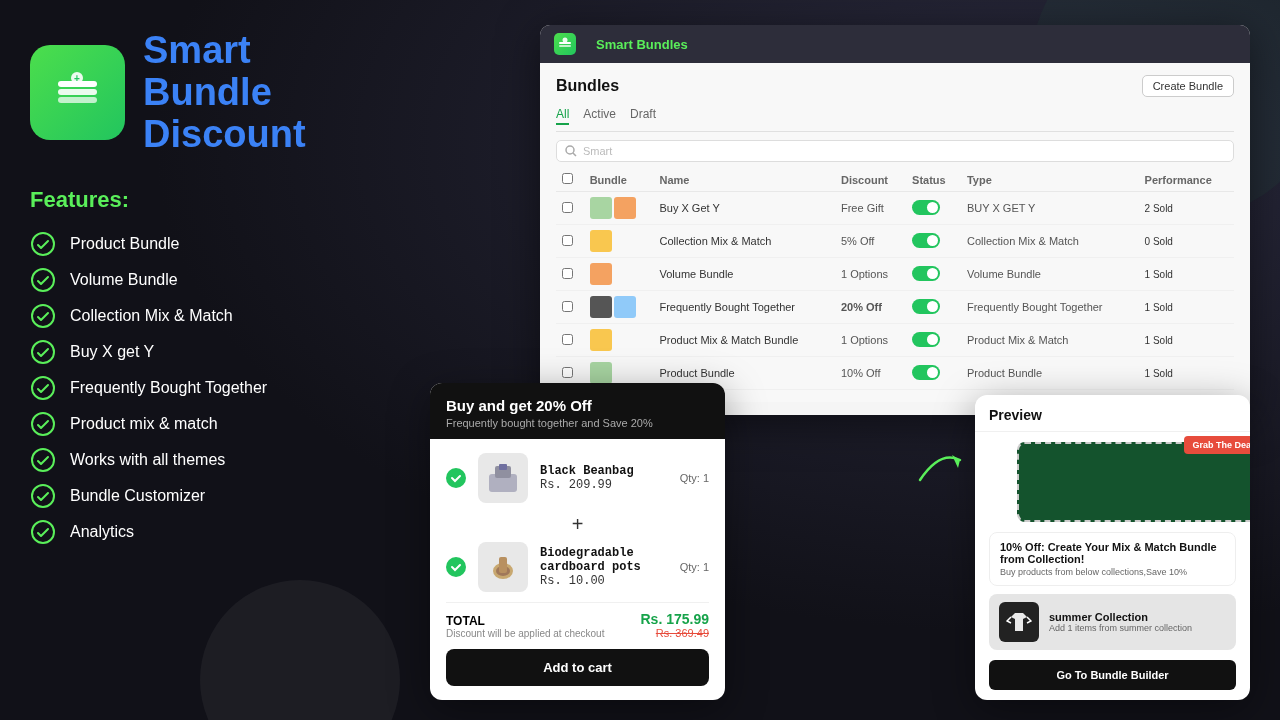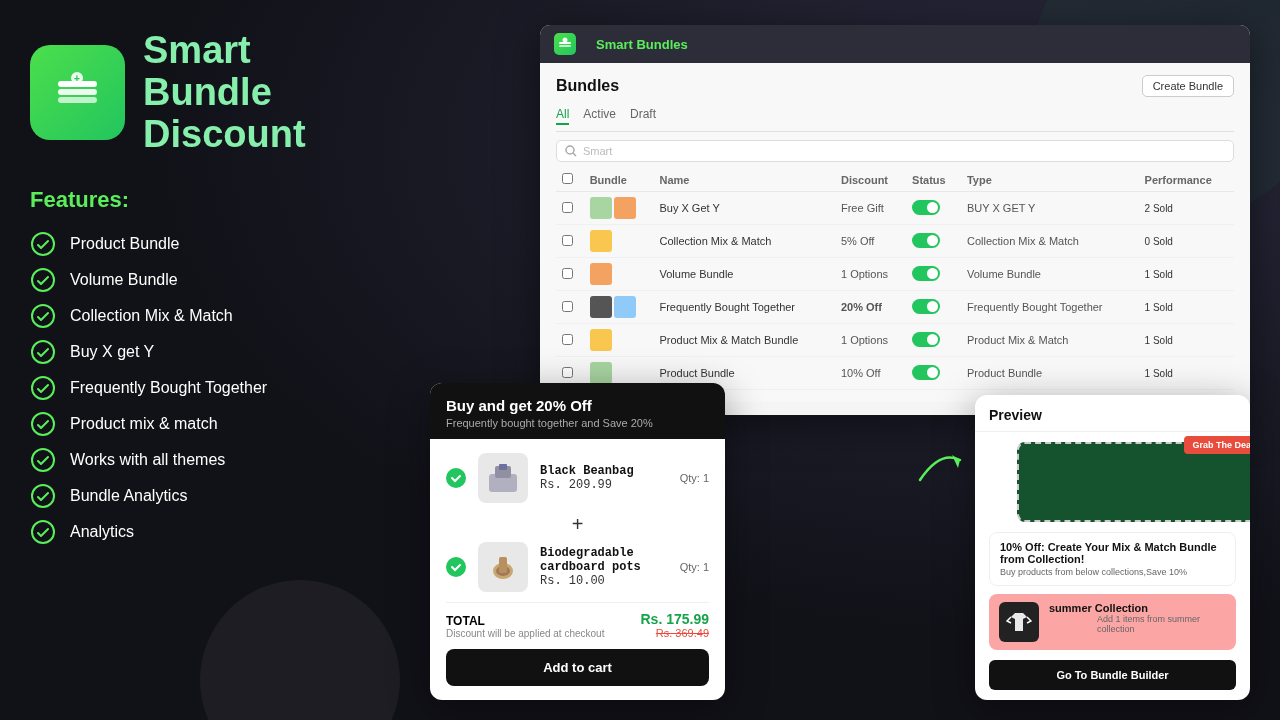--- a/index.html
+++ b/index.html
@@ -44,21 +44,21 @@
       border-radius: 20px;
       display: flex;
       align-items: center;
       justify-content: center;
       flex-shrink: 0;
     }
 
     .brand-title {
       font-size: 38px;
       font-weight: 800;
-      color: #86efac;
+      color: #3b82f6;
       line-height: 1.1;
     }
 
     .features-heading {
       color: #5aef5a;
       font-size: 22px;
       font-weight: 700;
       margin-bottom: 18px;
     }
 
@@ -448,24 +448,24 @@
       margin-bottom: 2px;
     }
 
     .preview-offer-sub {
       font-size: 9px;
       color: #666;
     }
 
     .preview-collection-row {
       display: flex;
-      align-items: flex-start;
+      align-items: center;
       gap: 10px;
       padding: 8px 10px;
-      background: #fca5a5;
+      background: #e5e5e5;
       border-radius: 8px;
       margin-bottom: 10px;
     }
 
     .collection-tshirt {
       width: 40px;
       height: 40px;
       background: #222;
       border-radius: 6px;
       display: flex;
@@ -479,21 +479,20 @@
 
     .collection-name {
       font-size: 11px;
       font-weight: 700;
       color: #111;
     }
 
     .collection-sub {
       font-size: 9px;
       color: #666;
-      margin-left: 48px;
     }
 
     .go-to-builder-btn {
       background: #111;
       color: #fff;
       width: 100%;
       padding: 9px;
       border-radius: 6px;
       font-size: 11px;
       font-weight: 600;
@@ -610,21 +609,21 @@
       </span>
       <span>Works with all themes</span>
     </li>
     <li class="feature-item">
       <span class="check-icon">
         <svg width="24" height="24" viewBox="0 0 24 24">
             <circle cx="12" cy="12" r="11" fill="none" stroke="#5aef5a" stroke-width="2"></circle>
             <path d="M7 13l3 3 7-7" stroke="#5aef5a" stroke-width="2" fill="none" stroke-linecap="round" stroke-linejoin="round"></path>
           </svg>
       </span>
-      <span>Bundle Analytics</span>
+      <span>Bundle Customizer</span>
     </li>
     <li class="feature-item">
       <span class="check-icon">
         <svg width="24" height="24" viewBox="0 0 24 24">
             <circle cx="12" cy="12" r="11" fill="none" stroke="#5aef5a" stroke-width="2"></circle>
             <path d="M7 13l3 3 7-7" stroke="#5aef5a" stroke-width="2" fill="none" stroke-linecap="round" stroke-linejoin="round"></path>
           </svg>
       </span>
       <span>Analytics</span>
     </li>

